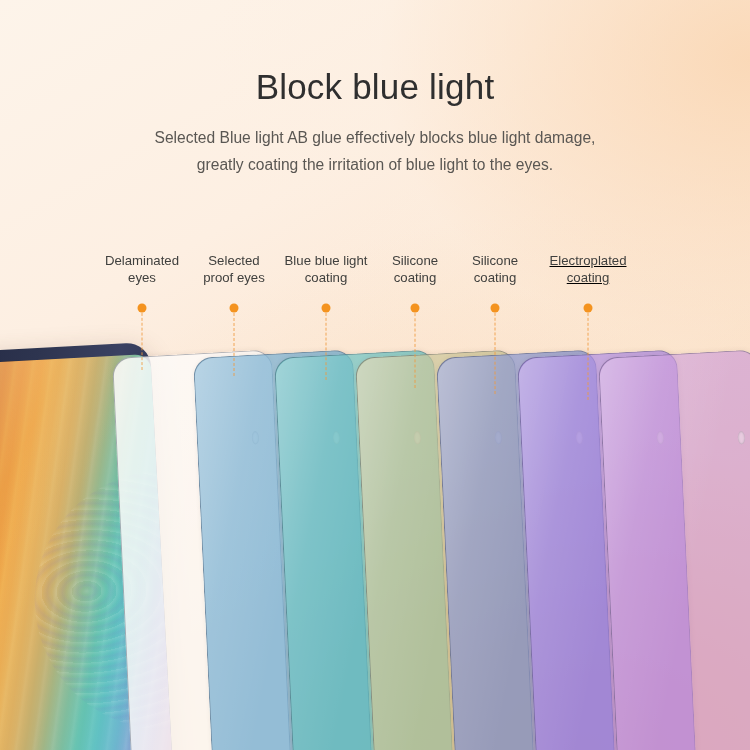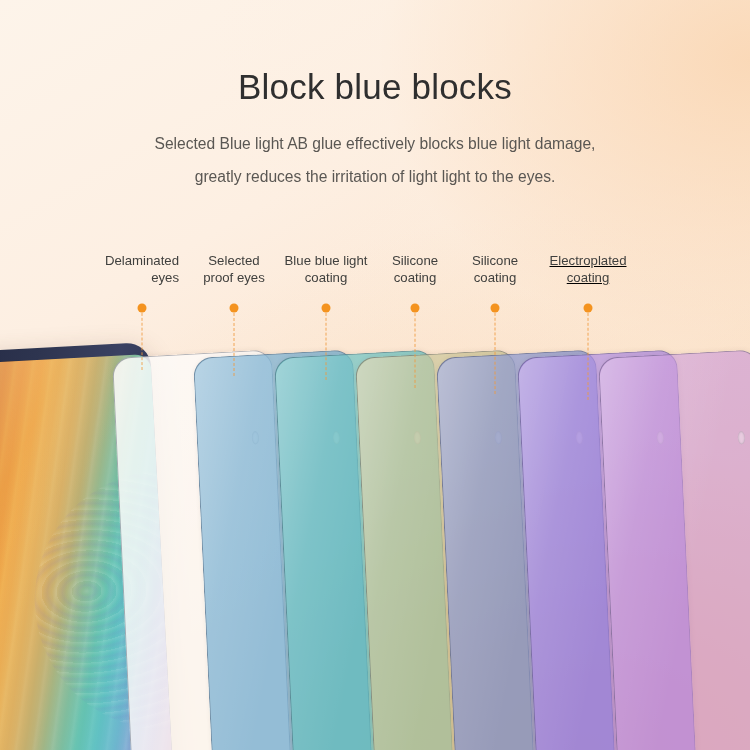--- a/index.html
+++ b/index.html
@@ -43,21 +43,21 @@
     line-height: 1.2;
   }
   .subtitle {
     margin: 0;
     padding-top: 17px;
     font-size: 15.6px;
     font-weight: 400;
     color: #5a5753;
     line-height: 1.72;
   }
-  .subtitle span { display: block; margin-top: 6px; }
+  .subtitle span { display: block; }
 
   
   .callouts {
     position: absolute;
     left: 0;
     top: 0;
     width: 750px;
     height: 750px;
     z-index: 38;
     pointer-events: none;
@@ -251,29 +251,29 @@
       <div class="leaddot" style="left: 326px; top: 308px; z-index: 39;"></div>
       <div class="lead" style="left: 415px; top: 308px; height: 80px; z-index: 39;"></div>
       <div class="leaddot" style="left: 415px; top: 308px; z-index: 39;"></div>
       <div class="lead" style="left: 495px; top: 308px; height: 86px; z-index: 39;"></div>
       <div class="leaddot" style="left: 495px; top: 308px; z-index: 39;"></div>
       <div class="lead" style="left: 588px; top: 308px; height: 92px; z-index: 39;"></div>
       <div class="leaddot" style="left: 588px; top: 308px; z-index: 39;"></div>
     </div>
 
   <div class="header">
-    <h1 class="title">Block blue blocks</h1>
+    <h1 class="title">Block blue light</h1>
     <p class="subtitle">
       <span>Selected Blue light AB glue effectively blocks blue light damage,</span>
-      <span>greatly reduces the irritation of light light to the eyes.</span>
+      <span>greatly coating the irritation of blue light to the eyes.</span>
     </p>
   </div>
 
   <div class="callouts" id="callout-layer">
-      <div class="callout" style="left: 142px; top: 253px; text-align: right;">
+      <div class="callout" style="left: 142px; top: 253px;">
         <div class="ctext">
           <b>Delaminated</b>
           <b>eyes</b>
         </div>
       </div>
       <div class="callout" style="left: 234px; top: 253px;">
         <div class="ctext">
           <b>Selected</b>
           <b>proof eyes</b>
         </div>

